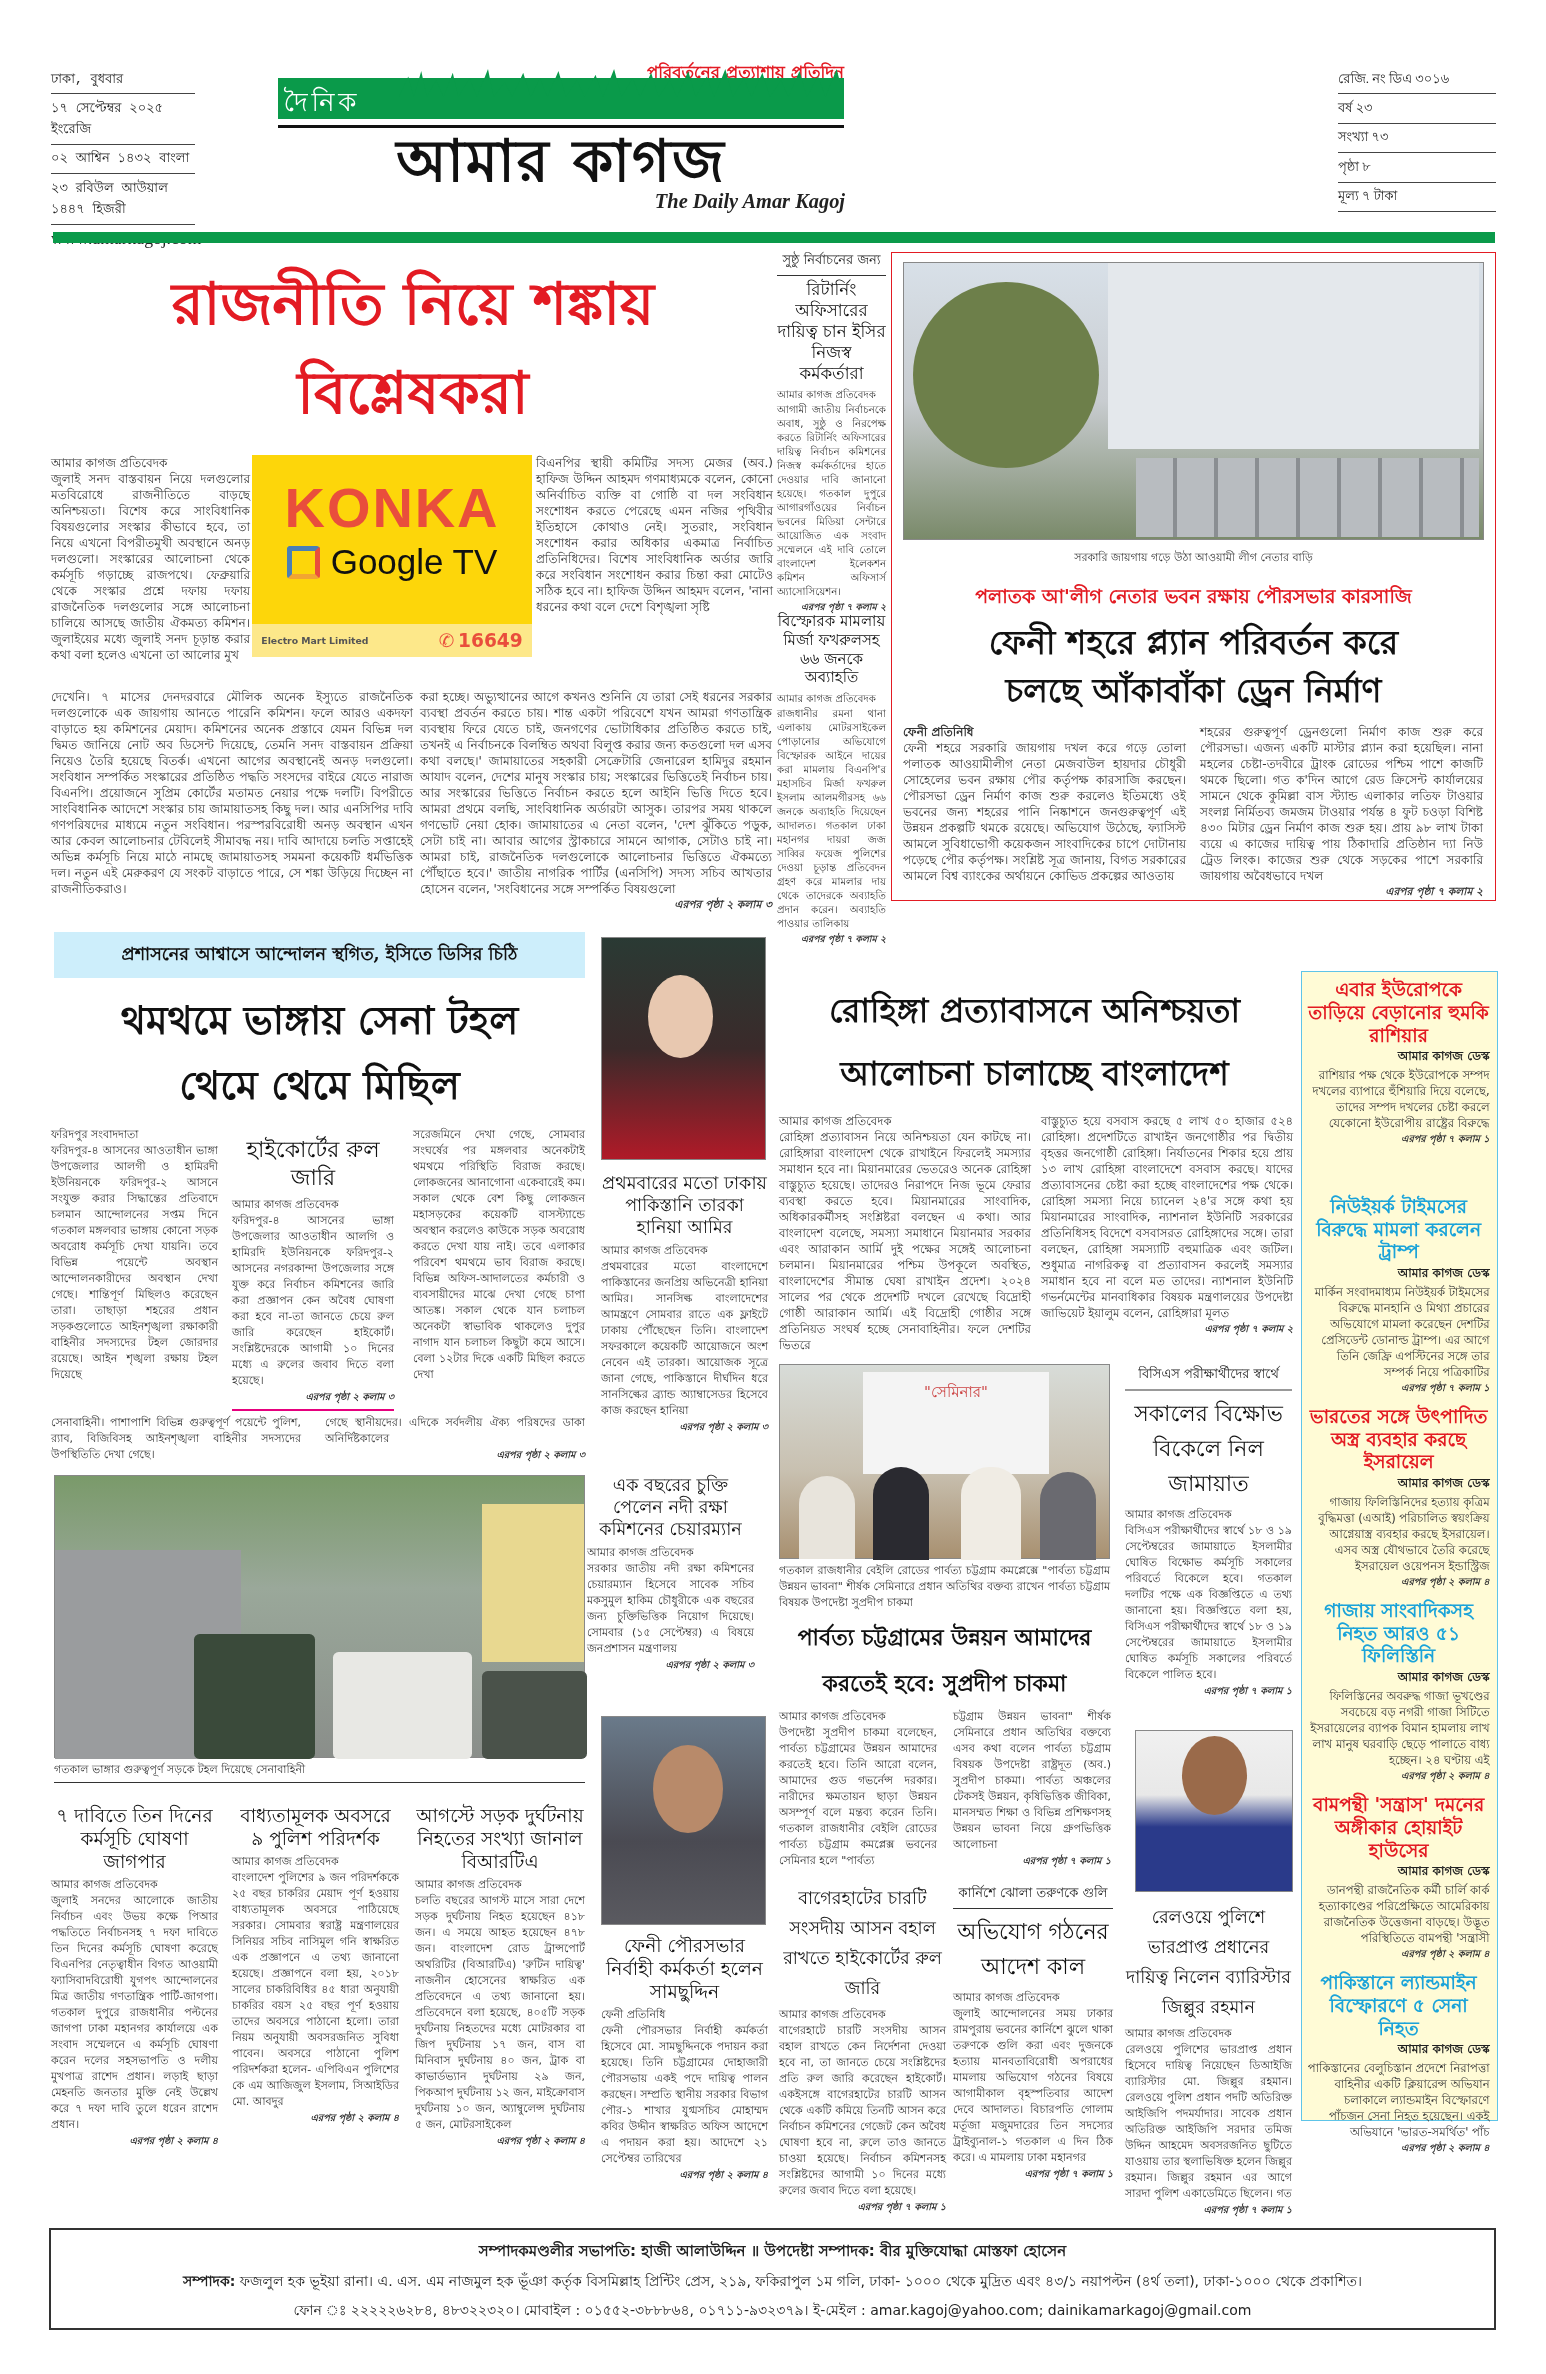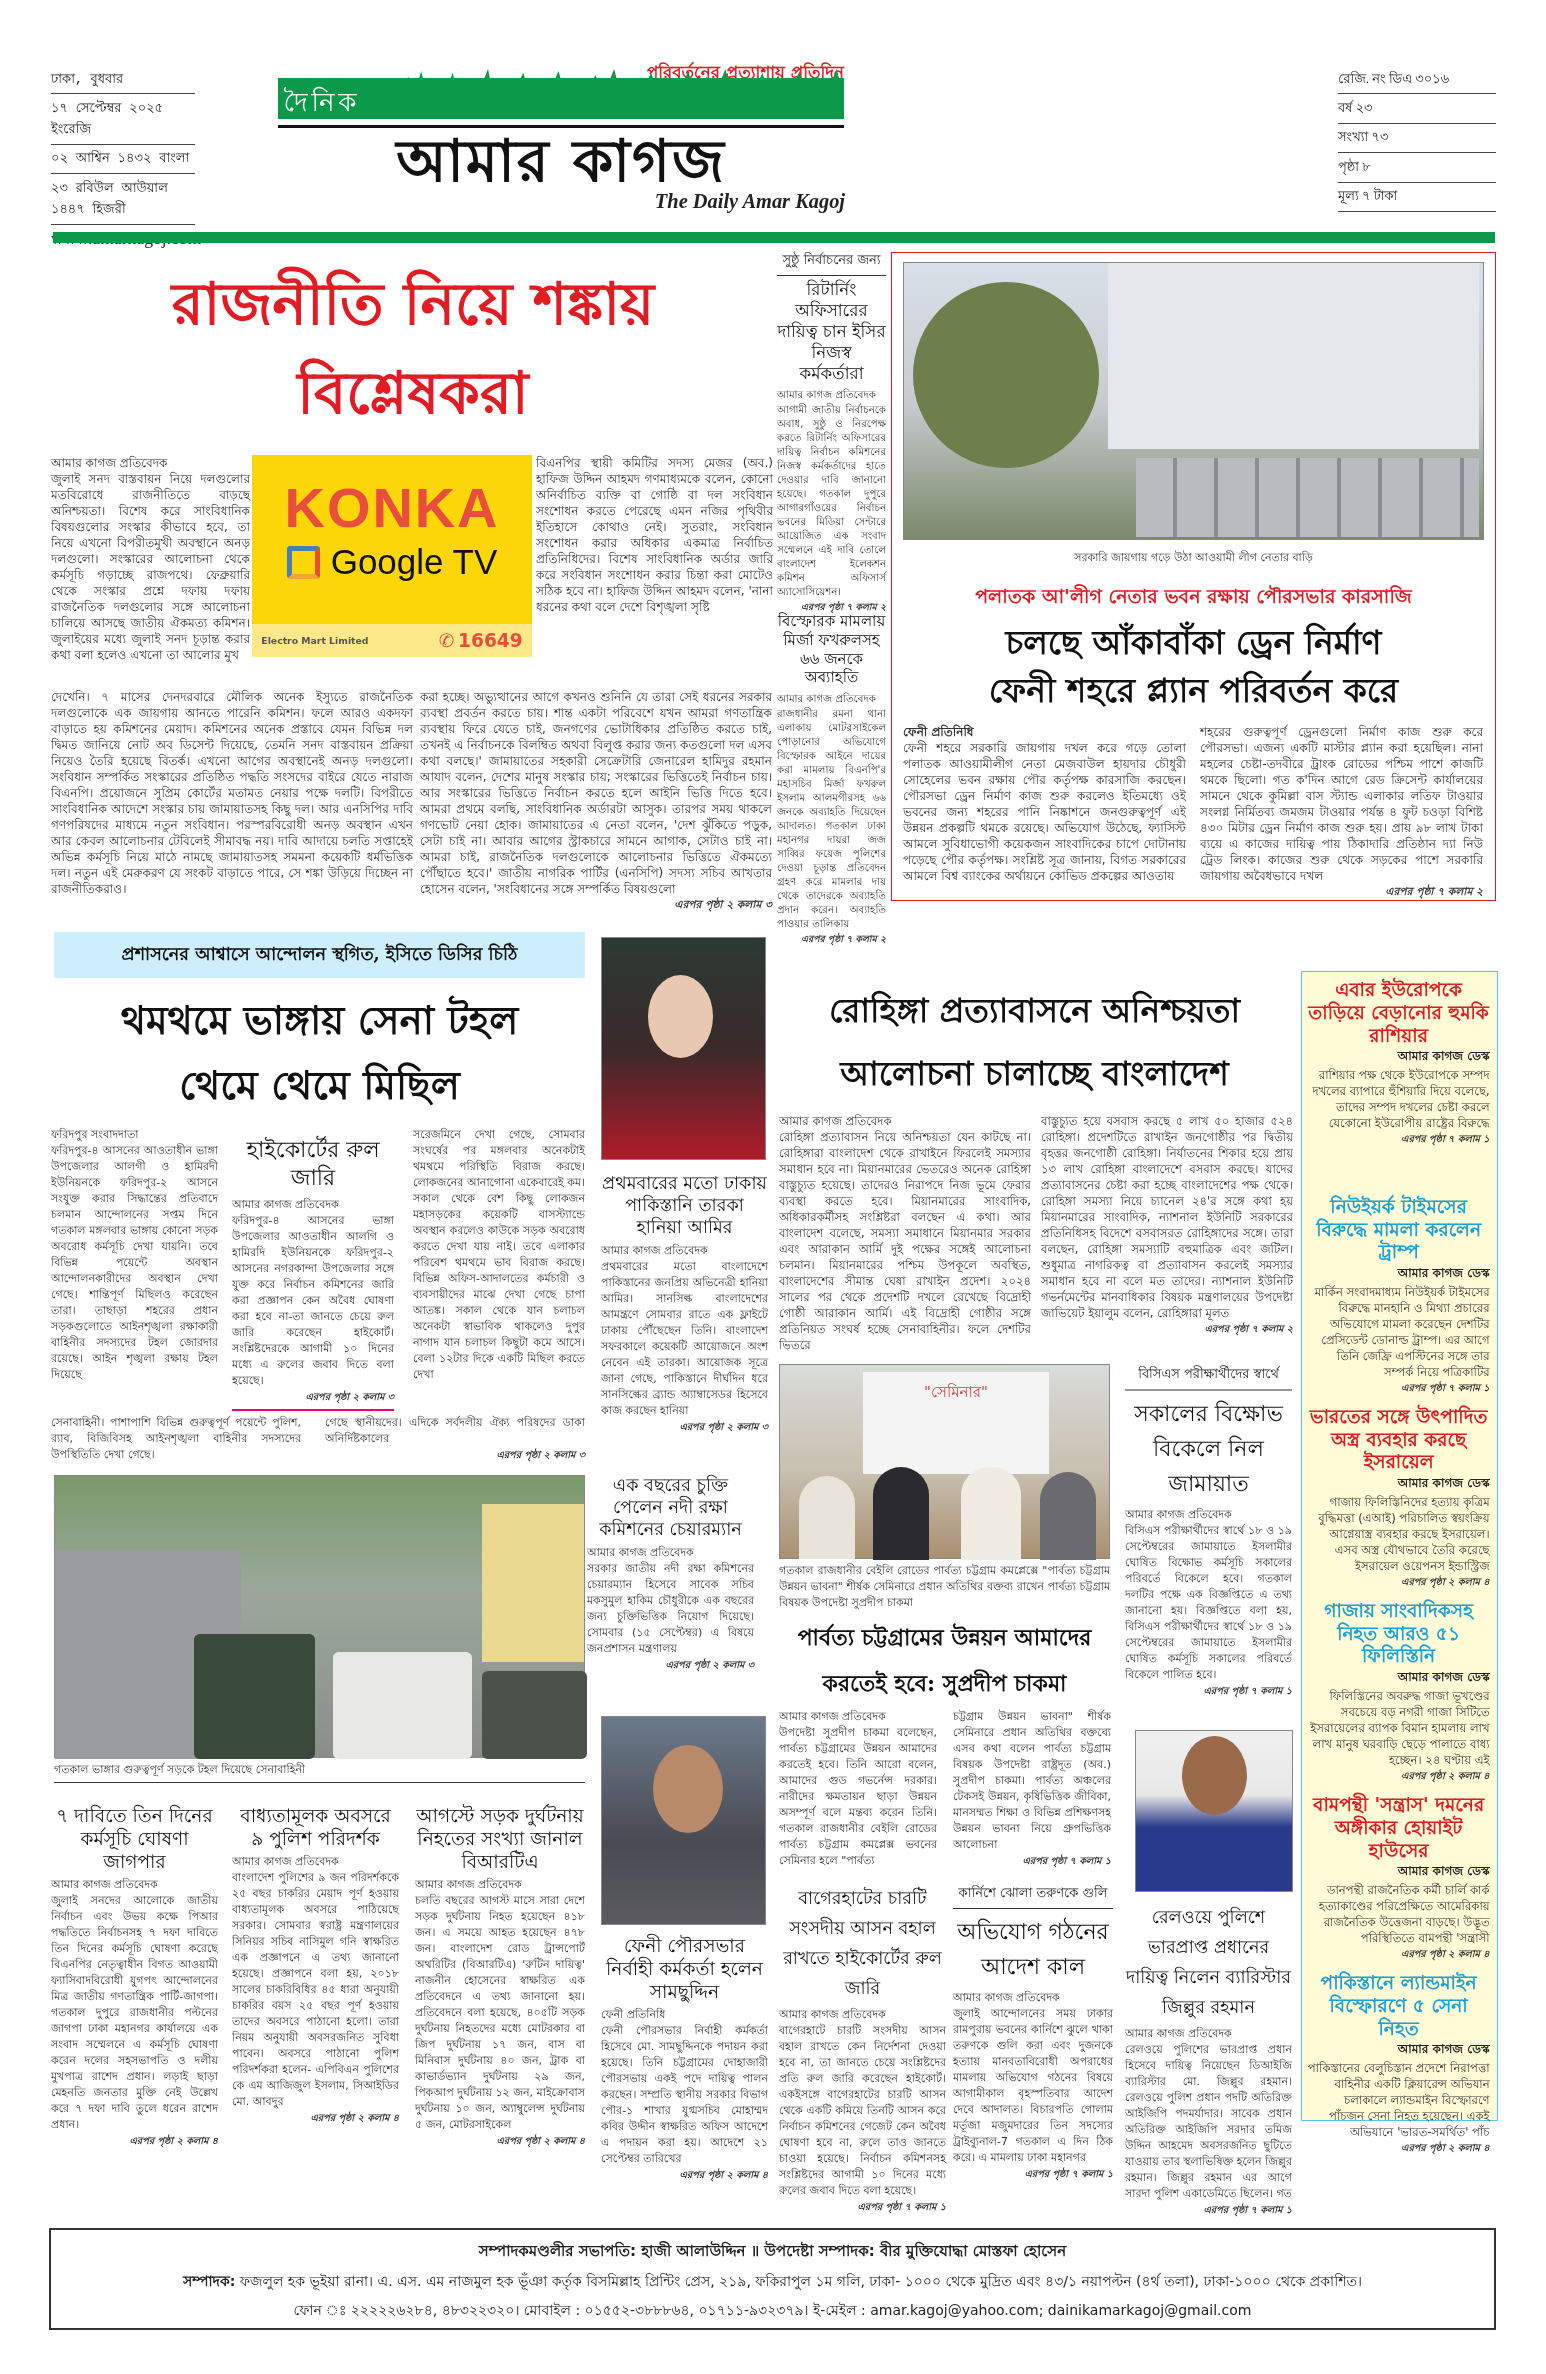--- a/index.html
+++ b/index.html
@@ -107,22 +107,22 @@
 
 <div class="abs" style="left:891px;top:252px;width:605px;height:649px;border:1.9px solid #e31b23;">
   <div class="abs photo" style="left:11px;top:9.3px;width:581px;height:278px;background:linear-gradient(180deg,#d8e0e8 0%,#c8ccd0 50%,#7a8a6a 100%);">
     <div class="abs" style="left:9.3px;top:18.6px;width:186px;height:186px;border-radius:50%;background:#6d7f4a;"></div>
     <div class="abs" style="left:204px;top:0;width:371px;height:186px;background:#e4e8ec;"></div>
     <div class="abs" style="left:232px;top:195px;width:343px;height:79px;background:repeating-linear-gradient(90deg,#b8bcc0 0 37px,#8a8e92 37px 41px);"></div>
   </div>
   <div class="abs caption" style="left:11px;top:297px;width:581px;text-align:center;">সরকারি জায়গায় গড়ে উঠা আওয়ামী লীগ নেতার বাড়ি</div>
   <div class="abs" style="left:11px;top:329px;width:581px;text-align:center;color:#e31b23;font-family:'DejaVu Serif',serif;font-weight:bold;font-size:19px;">পলাতক আ'লীগ নেতার ভবন রক্ষায় পৌরসভার কারসাজি</div>
   <div class="abs hl" style="left:11px;top:366px;width:581px;font-size:33px;font-weight:bold;line-height:48px;">
+    <div>ফেনী শহরে প্ল্যান পরিবর্তন করে</div>
     <div>চলছে আঁকাবাঁকা ড্রেন নির্মাণ</div>
-    <div>ফেনী শহরে প্ল্যান পরিবর্তন করে</div>
   </div>
   <div class="abs" style="left:11px;top:471px;width:283px;">
     <div class="byline" style="font-weight:bold;">ফেনী প্রতিনিধি</div>
     <div class="body-text">ফেনী শহরে সরকারি জায়গায় দখল করে গড়ে তোলা পলাতক আওয়ামীলীগ নেতা মেজবাউল হায়দার চৌধুরী সোহেলের ভবন রক্ষায় পৌর কর্তৃপক্ষ কারসাজি করছেন। পৌরসভা ড্রেন নির্মাণ কাজ শুরু করলেও ইতিমধ্যে ওই ভবনের জন্য শহরের পানি নিষ্কাশনে জনগুরুত্বপূর্ণ এই উন্নয়ন প্রকল্পটি থমকে রয়েছে। অভিযোগ উঠেছে, ফ্যাসিস্ট আমলে সুবিধাভোগী কয়েকজন সাংবাদিকের চাপে দোটানায় পড়েছে পৌর কর্তৃপক্ষ। সংশ্লিষ্ট সূত্র জানায়, বিগত সরকারের আমলে বিশ্ব ব্যাংকের অর্থায়নে কোভিড প্রকল্পের আওতায়</div>
   </div>
   <div class="abs" style="left:308px;top:471px;width:283px;">
     <div class="body-text">শহরের গুরুত্বপূর্ণ ড্রেনগুলো নির্মাণ কাজ শুরু করে পৌরসভা। এজন্য একটি মাস্টার প্ল্যান করা হয়েছিল। নানা মহলের চেষ্টা-তদবীরে ট্রাংক রোডের পশ্চিম পাশে কাজটি থমকে ছিলো। গত ক'দিন আগে রেড ক্রিসেন্ট কার্যালয়ের সামনে থেকে কুমিল্লা বাস স্ট্যান্ড এলাকার লতিফ টাওয়ার সংলগ্ন নির্মিতব্য জমজম টাওয়ার পর্যন্ত ৪ ফুট চওড়া বিশিষ্ট ৪৩০ মিটার ড্রেন নির্মাণ কাজ শুরু হয়। প্রায় ৯৮ লাখ টাকা ব্যয়ে এ কাজের দায়িত্ব পায় ঠিকাদারি প্রতিষ্ঠান দ্যা নিউ ট্রেড লিংক। কাজের শুরু থেকে সড়কের পাশে সরকারি জায়গায় অবৈধভাবে দখল</div>
     <div class="cont">এরপর পৃষ্ঠা ৭ কলাম ২</div>
   </div>
 </div>
@@ -261,21 +261,21 @@
 <div class="abs" style="left:779px;top:1883px;width:167px;">
   <div class="hl" style="font-size:17.6px;line-height:30px;margin-bottom:3.7px;">বাগেরহাটের চারটি সংসদীয় আসন বহাল রাখতে হাইকোর্টের রুল জারি</div>
   <div class="byline" style="font-size:11px;">আমার কাগজ প্রতিবেদক</div>
   <div class="body-text" style="font-size:11px;line-height:16px;">বাগেরহাটে চারটি সংসদীয় আসন বহাল রাখতে কেন নির্দেশনা দেওয়া হবে না, তা জানতে চেয়ে সংশ্লিষ্টদের প্রতি রুল জারি করেছেন হাইকোর্ট। একইসঙ্গে বাগেরহাটের চারটি আসন থেকে একটি কমিয়ে তিনটি আসন করে নির্বাচন কমিশনের গেজেট কেন অবৈধ ঘোষণা হবে না, রুলে তাও জানতে চাওয়া হয়েছে। নির্বাচন কমিশনসহ সংশ্লিষ্টদের আগামী ১০ দিনের মধ্যে রুলের জবাব দিতে বলা হয়েছে।</div>
   <div class="cont" style="font-size:9.7px;">এরপর পৃষ্ঠা ৭ কলাম ১</div>
 </div>
 <div class="abs" style="left:953px;top:1883px;width:160px;">
   <div style="font-family:'DejaVu Serif',serif;font-size:13px;text-align:center;border-bottom:1.9px solid #333;padding-bottom:3.7px;">কার্নিশে ঝোলা তরুণকে গুলি</div>
   <div class="hl" style="font-size:22px;line-height:35px;margin:5.6px 0;">অভিযোগ গঠনের আদেশ কাল</div>
   <div class="byline" style="font-size:11px;">আমার কাগজ প্রতিবেদক</div>
-  <div class="body-text" style="font-size:11px;line-height:16px;">জুলাই আন্দোলনের সময় ঢাকার রামপুরায় ভবনের কার্নিশে ঝুলে থাকা তরুণকে গুলি করা এবং দুজনকে হত্যায় মানবতাবিরোধী অপরাধের মামলায় অভিযোগ গঠনের বিষয়ে আগামীকাল বৃহস্পতিবার আদেশ দেবে আদালত। বিচারপতি গোলাম মর্তূজা মজুমদারের তিন সদস্যের ট্রাইব্যুনাল-7 গতকাল এ দিন ঠিক করে। এ মামলায় ঢাকা মহানগর</div>
+  <div class="body-text" style="font-size:11px;line-height:16px;">জুলাই আন্দোলনের সময় ঢাকার রামপুরায় ভবনের কার্নিশে ঝুলে থাকা তরুণকে গুলি করা এবং দুজনকে হত্যায় মানবতাবিরোধী অপরাধের মামলায় অভিযোগ গঠনের বিষয়ে আগামীকাল বৃহস্পতিবার আদেশ দেবে আদালত। বিচারপতি গোলাম মর্তূজা মজুমদারের তিন সদস্যের ট্রাইব্যুনাল-১ গতকাল এ দিন ঠিক করে। এ মামলায় ঢাকা মহানগর</div>
   <div class="cont" style="font-size:9.7px;">এরপর পৃষ্ঠা ৭ কলাম ১</div>
 </div>
 <div class="abs photo" style="left:1135px;top:1730px;width:158px;height:162px;background:linear-gradient(180deg,#f0f0f0 0%,#e8e8e8 40%,#2a3a8a 60%,#2a3a8a 100%);">
   <div class="abs" style="left:46px;top:4.6px;width:65px;height:79px;border-radius:50%;background:#9a6a4a;"></div>
 </div>
 <div class="abs" style="left:1125px;top:1902px;width:167px;">
   <div class="hl" style="font-size:17.6px;line-height:30px;margin-bottom:3.7px;">রেলওয়ে পুলিশে ভারপ্রাপ্ত প্রধানের দায়িত্ব নিলেন ব্যারিস্টার জিল্লুর রহমান</div>
   <div class="byline" style="font-size:11px;">আমার কাগজ প্রতিবেদক</div>
   <div class="body-text" style="font-size:11px;line-height:16px;">রেলওয়ে পুলিশের ভারপ্রাপ্ত প্রধান হিসেবে দায়িত্ব নিয়েছেন ডিআইজি ব্যারিস্টার মো. জিল্লুর রহমান। রেলওয়ে পুলিশ প্রধান পদটি অতিরিক্ত আইজিপি পদমর্যাদার। সাবেক প্রধান অতিরিক্ত আইজিপি সরদার তমিজ উদ্দিন আহমেদ অবসরজনিত ছুটিতে যাওয়ায় তার স্থলাভিষিক্ত হলেন জিল্লুর রহমান। জিল্লুর রহমান এর আগে সারদা পুলিশ একাডেমিতে ছিলেন। গত</div>
   <div class="cont" style="font-size:9.7px;">এরপর পৃষ্ঠা ৭ কলাম ১</div>

